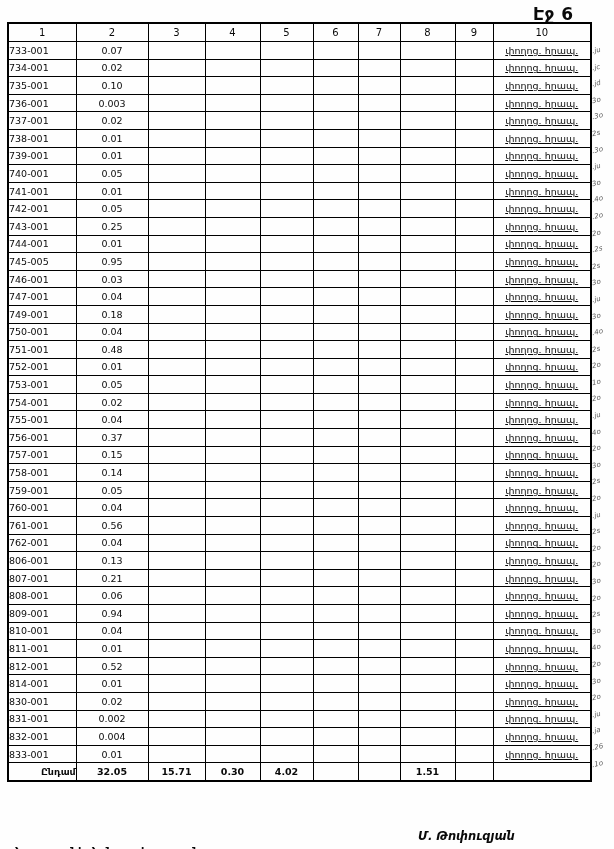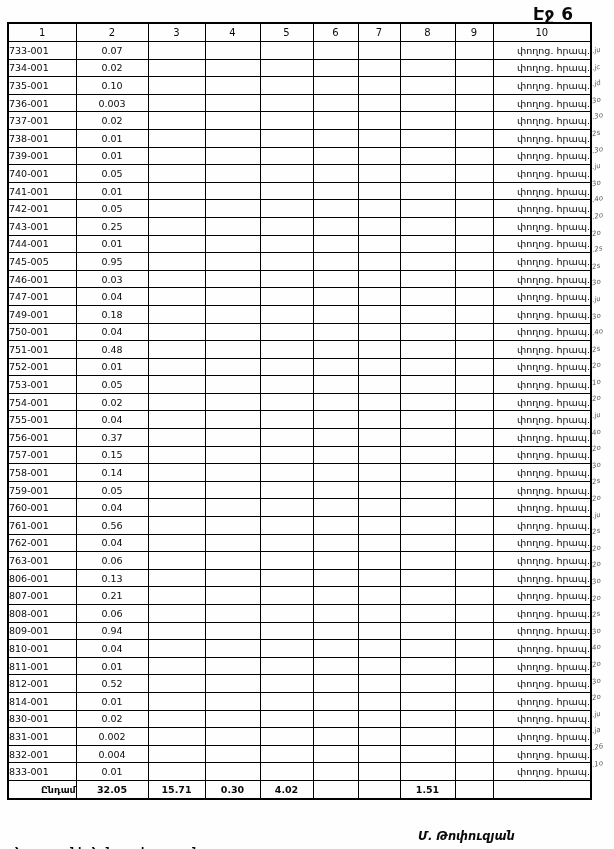--- a/index.html
+++ b/index.html
@@ -21,21 +21,21 @@
   table.land th, table.land td {
     border:1px solid #000; padding:0;
     overflow:hidden; white-space:nowrap;
   }
   table.land thead th {
     height:17px; font-size:10px; font-weight:400; text-align:center;
   }
   table.land tbody td { height:16.6px; font-size:9.5px; }
   td.code { text-align:left; padding-left:3px; }
   td.val  { text-align:center; }
-  td.use  { text-align:right; padding-left:4px; font-size:9px; }
+  td.use  { text-align:center; padding-left:4px; font-size:9px;text-decoration:underline; }
   tr.total-row td { height:23px; font-weight:700; font-size:9.5px; }
   tr.total-row td.label { text-align:right;padding-left:32px; }
   tr.total-row td.val { text-align:center; }
   .marks { position:absolute; left:592px; top:41px; width:22px; }
   .mark {
     height:16.6px; font-size:7px; line-height:16.6px;
     color:#5a5a5a; font-style:italic; transform:rotate(-12deg);
   }
   .footer {
     position:absolute; left:12px; top:845px;
@@ -421,32 +421,20 @@
         <td class="val"></td>
         <td class="val"></td>
         <td class="val"></td>
         <td class="val"></td>
         <td class="val"></td>
         <td class="val"></td>
         <td class="val"></td>
         <td class="use">փողոց. հրապ.</td>
       </tr>
       <tr>
-        <td class="code">763-001</td>
-        <td class="val">0.06</td>
-        <td class="val"></td>
-        <td class="val"></td>
-        <td class="val"></td>
-        <td class="val"></td>
-        <td class="val"></td>
-        <td class="val"></td>
-        <td class="val"></td>
-        <td class="use">փողոց. հրապ.</td>
-      </tr>
-      <tr>
         <td class="code">806-001</td>
         <td class="val">0.13</td>
         <td class="val"></td>
         <td class="val"></td>
         <td class="val"></td>
         <td class="val"></td>
         <td class="val"></td>
         <td class="val"></td>
         <td class="val"></td>
         <td class="use">փողոց. հրապ.</td>

